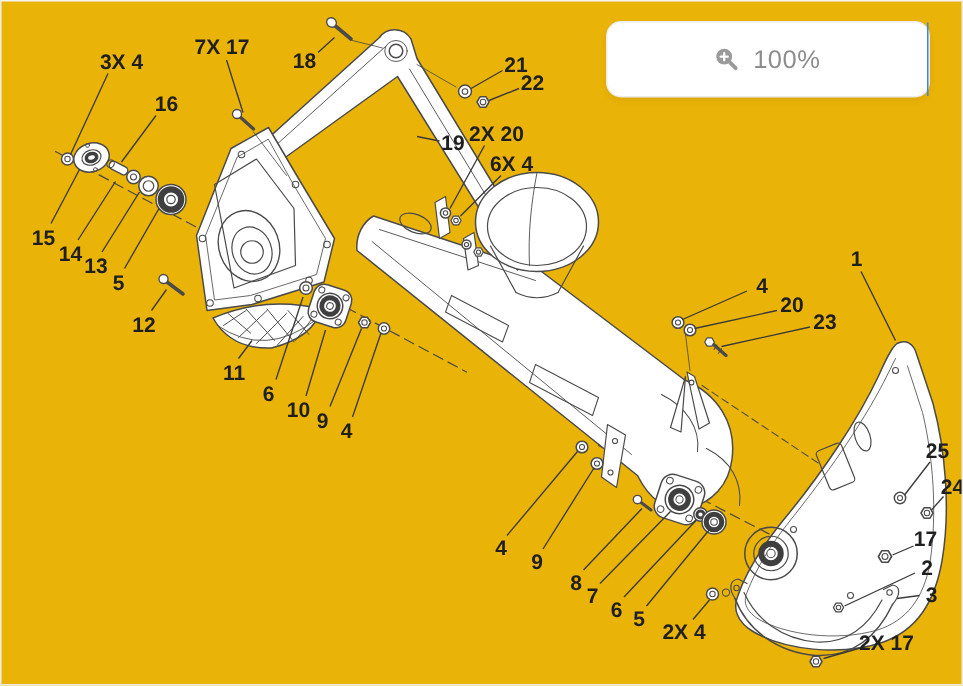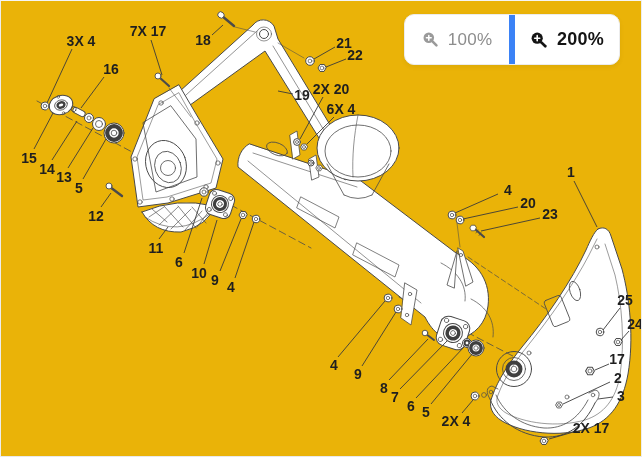--- a/index.html
+++ b/index.html
@@ -7,21 +7,21 @@
         border-left:1px solid #ededed;border-right:1px solid #ededed;
         border-bottom:1px solid #e9e9e9;border-top:1px solid #f5f5f5;
         box-sizing:border-box;font-family:"Liberation Sans", sans-serif;}
   svg.diagram{position:absolute;left:0;top:0;}
   .zoom-controls{position:absolute;left:403px;top:13px;width:214px;height:49px;
         background:#fff;border:1px solid #ececec;border-radius:10px;
         box-shadow:0 2px 5px rgba(0,0,0,.06);display:flex;align-items:stretch;}
   .zoom-btn{flex:1;display:flex;align-items:center;justify-content:center;gap:9px;
         background:transparent;border:none;cursor:pointer;padding:0;
         font-family:"Liberation Sans", sans-serif;}
-  .zoom-btn:first-child{border-right:6px solid #3b82f6;align-items:center;}
+  .zoom-btn:first-child{border-right:1px solid #3b82f6;align-items:center;}
   .zoom-btn .zicon{width:17px;height:17px;color:#9a9a9a;display:inline-flex;}
   .zoom-btn .zlabel{font-size:17px;color:#8d8d8d;font-weight:500;letter-spacing:.3px;}
   .zoom-btn.active .zicon{color:#141414;width:18px;height:18px;}
   .zoom-btn.active .zlabel{color:#141414;font-weight:700;font-size:18px;}
   .callout-text{font-family:"Liberation Sans", sans-serif;font-size:14px;font-weight:600;fill:#1f1f1f;}
 </style>
 </head>
 <body>
 
 <div class="page">
@@ -313,24 +313,14 @@
     <button class="zoom-btn">
       <span class="zicon">
         <svg viewBox="0 0 20 20" width="100%" height="100%">
           <circle cx="8" cy="8" r="6.2" fill="currentColor"></circle>
           <path d="M8 5.2v5.6M5.2 8h5.6" stroke="#fff" stroke-width="1.8" stroke-linecap="round"></path>
           <path d="M12.6 12.6 L17 17" stroke="currentColor" stroke-width="3" stroke-linecap="round"></path>
         </svg>
       </span>
       <span class="zlabel">100%</span>
     </button>
-    <button class="zoom-btn active">
-      <span class="zicon">
-        <svg viewBox="0 0 20 20" width="100%" height="100%">
-          <circle cx="8" cy="8" r="6.2" fill="currentColor"></circle>
-          <path d="M8 5.2v5.6M5.2 8h5.6" stroke="#fff" stroke-width="1.8" stroke-linecap="round"></path>
-          <path d="M12.6 12.6 L17 17" stroke="currentColor" stroke-width="3" stroke-linecap="round"></path>
-        </svg>
-      </span>
-      <span class="zlabel">200%</span>
-    </button>
   </div>
 </div>
 
 </body></html>

